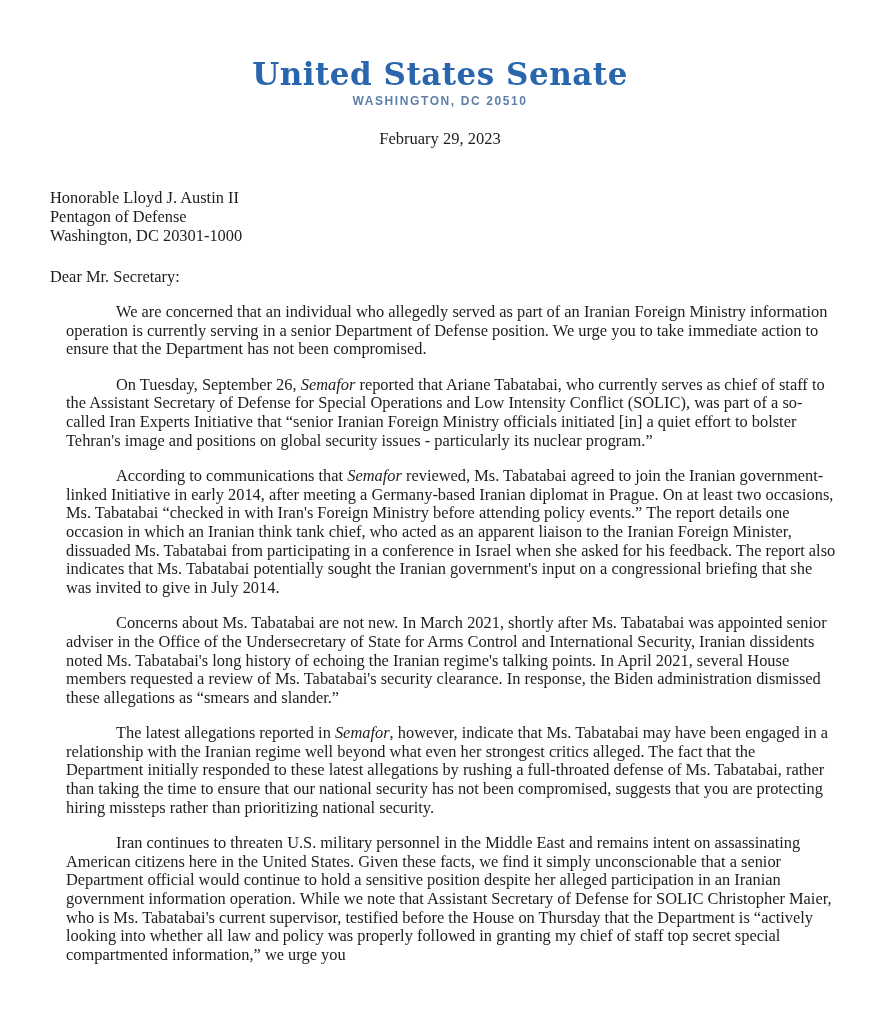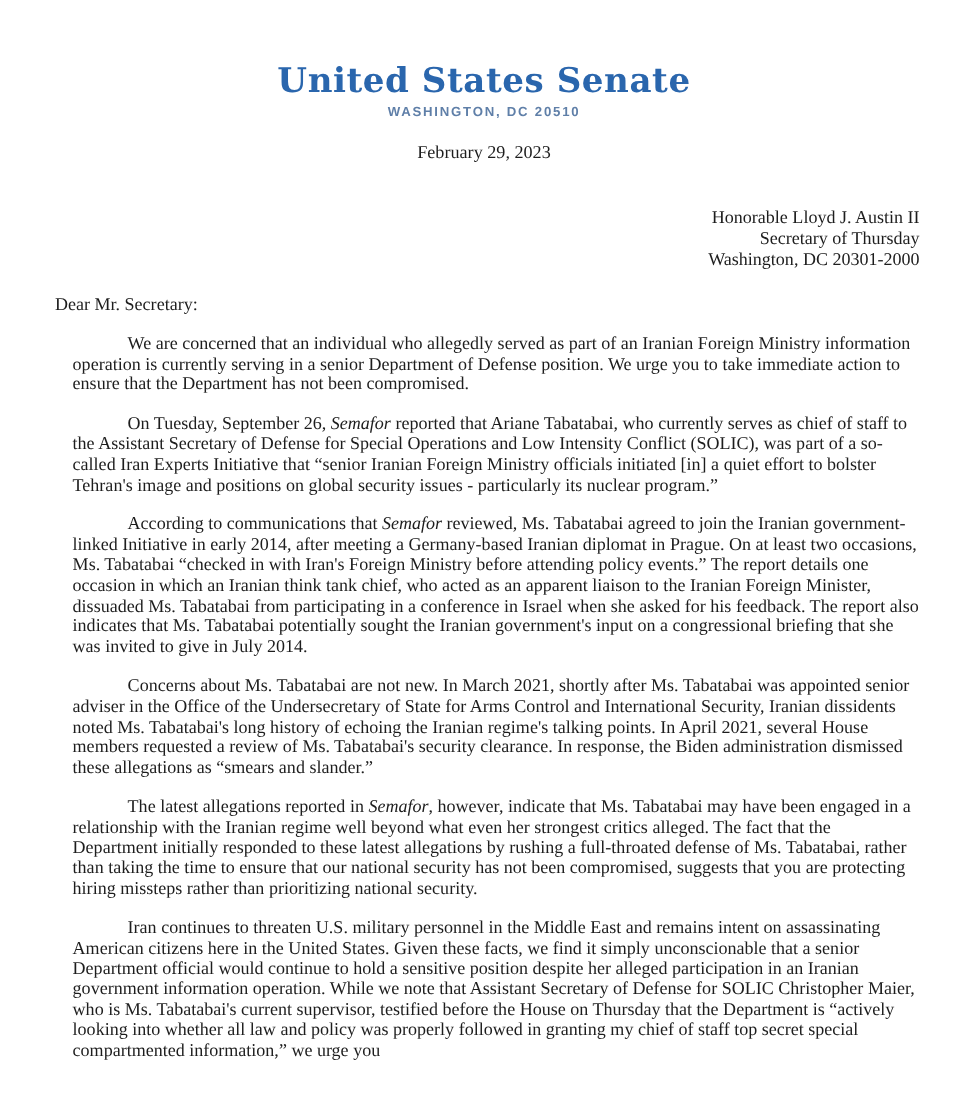--- a/index.html
+++ b/index.html
@@ -36,21 +36,21 @@
     font-size: 16.5px;
     margin-top: 20px;
     line-height: 19px;
   }
   .content { margin: 0 44px 0 50px; }
   .recipient {
     margin-top: 40px;
     font-size: 16.4px;
     line-height: 19px;
   }
-  .recipient div { white-space: nowrap; text-align: right; }
+  .recipient div { white-space: nowrap; }
   .salutation {
     margin-top: 22px;
     font-size: 16.4px;
     line-height: 19px;
   }
   .para {
     margin: 17px 0 0 16px;
     text-indent: 50px;
     font-size: 16.4px;
     line-height: 18.6px;
@@ -68,22 +68,22 @@
     <div class="senate-title">United States Senate</div>
     <div class="senate-address">WASHINGTON, DC 20510</div>
   </div>
 
   <div class="letter-date">February 29, 2023</div>
 
   <div class="content">
 
     <div class="recipient">
       <div>Honorable Lloyd J. Austin II</div>
-      <div>Secretary of Thursday</div>
-      <div>Washington, DC 20301-2000</div>
+      <div>Pentagon of Defense</div>
+      <div>Washington, DC 20301-1000</div>
     </div>
 
     <div class="salutation">Dear Mr. Secretary:</div>
 
     <div>
         <p class="para"><span>We are concerned that an individual who allegedly served as part of an Iranian Foreign Ministry information operation is currently serving in a senior Department of Defense position. We urge you to take immediate action to ensure that the Department has not been compromised.</span></p>
         <p class="para"><span>On Tuesday, September 26, </span><span class="italic">Semafor</span><span> reported that Ariane Tabatabai, who currently serves as chief of staff to the Assistant Secretary of Defense for Special Operations and Low Intensity Conflict (SOLIC), was part of a so-called Iran Experts Initiative that “senior Iranian Foreign Ministry officials initiated [in] a quiet effort to bolster Tehran's image and positions on global security issues - particularly its nuclear program.”</span></p>
         <p class="para"><span>According to communications that </span><span class="italic">Semafor</span><span> reviewed, Ms. Tabatabai agreed to join the Iranian government-linked Initiative in early 2014, after meeting a Germany-based Iranian diplomat in Prague. On at least two occasions, Ms. Tabatabai “checked in with Iran's Foreign Ministry before attending policy events.” The report details one occasion in which an Iranian think tank chief, who acted as an apparent liaison to the Iranian Foreign Minister, dissuaded Ms. Tabatabai from participating in a conference in Israel when she asked for his feedback. The report also indicates that Ms. Tabatabai potentially sought the Iranian government's input on a congressional briefing that she was invited to give in July 2014.</span></p>
         <p class="para"><span>Concerns about Ms. Tabatabai are not new. In March 2021, shortly after Ms. Tabatabai was appointed senior adviser in the Office of the Undersecretary of State for Arms Control and International Security, Iranian dissidents noted Ms. Tabatabai's long history of echoing the Iranian regime's talking points. In April 2021, several House members requested a review of Ms. Tabatabai's security clearance. In response, the Biden administration dismissed these allegations as “smears and slander.”</span></p>
         <p class="para"><span>The latest allegations reported in </span><span class="italic">Semafor</span><span>, however, indicate that Ms. Tabatabai may have been engaged in a relationship with the Iranian regime well beyond what even her strongest critics alleged. The fact that the Department initially responded to these latest allegations by rushing a full-throated defense of Ms. Tabatabai, rather than taking the time to ensure that our national security has not been compromised, suggests that you are protecting hiring missteps rather than prioritizing national security.</span></p>

